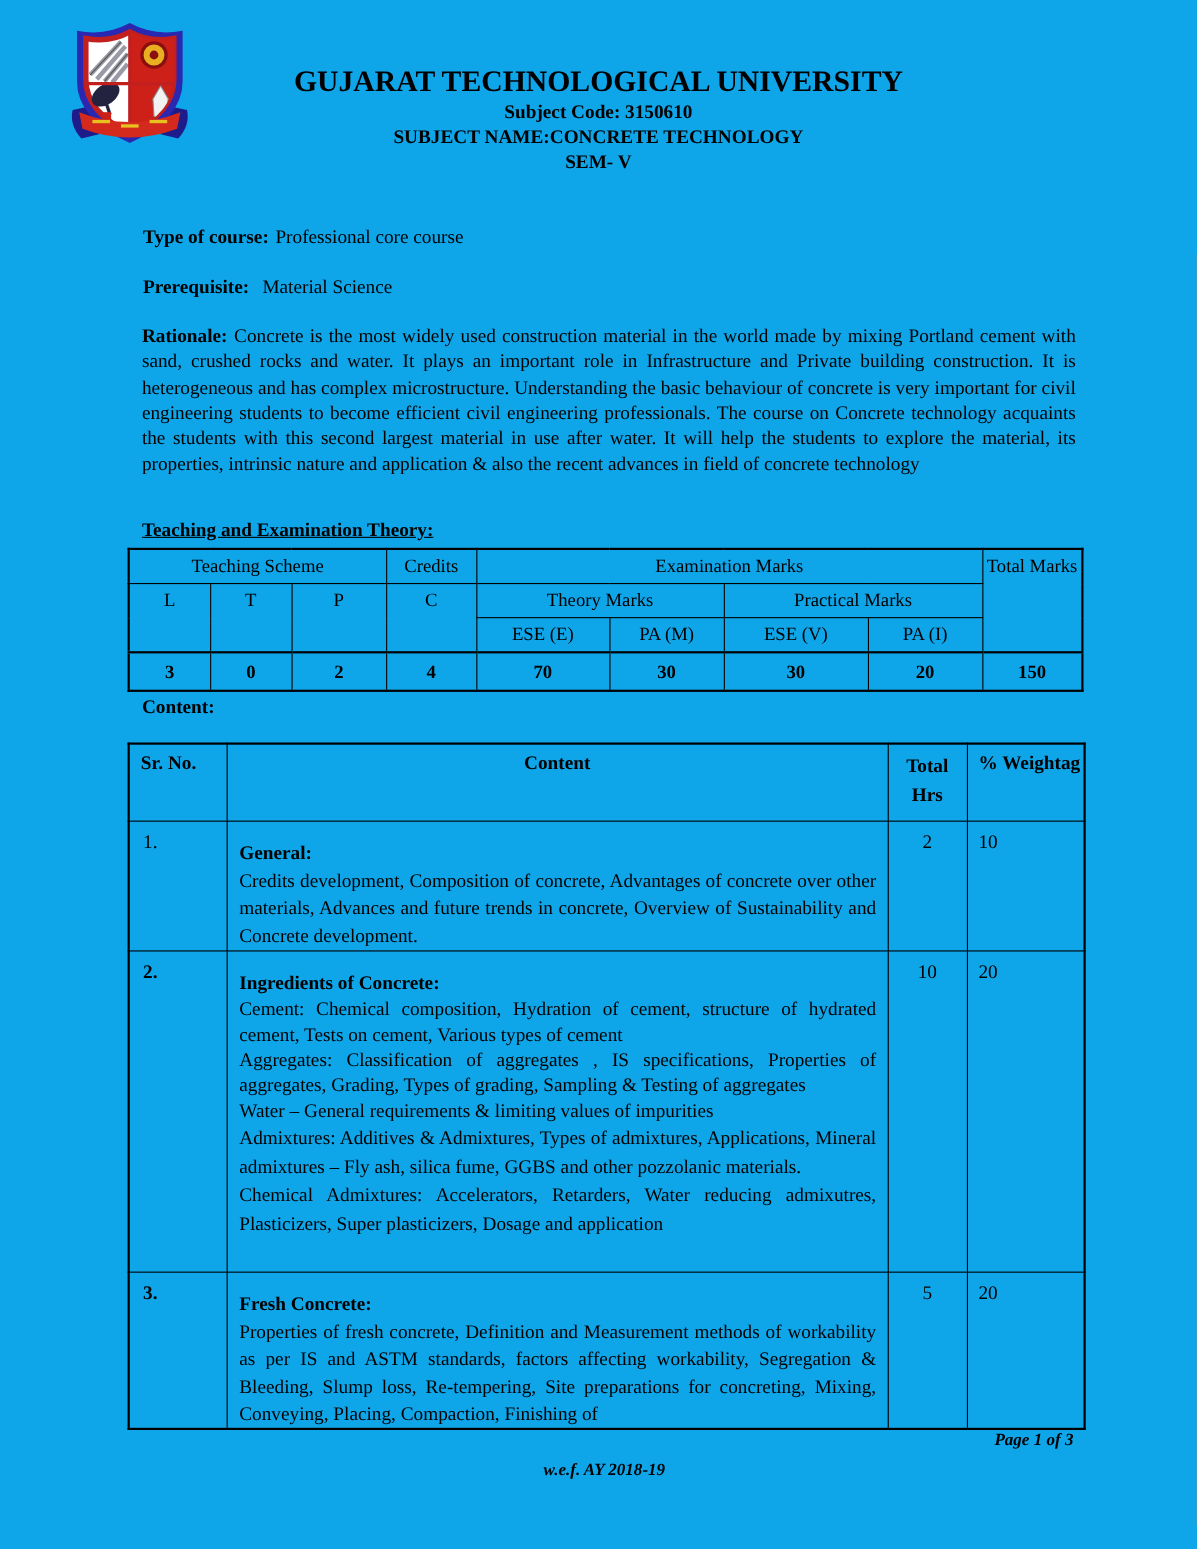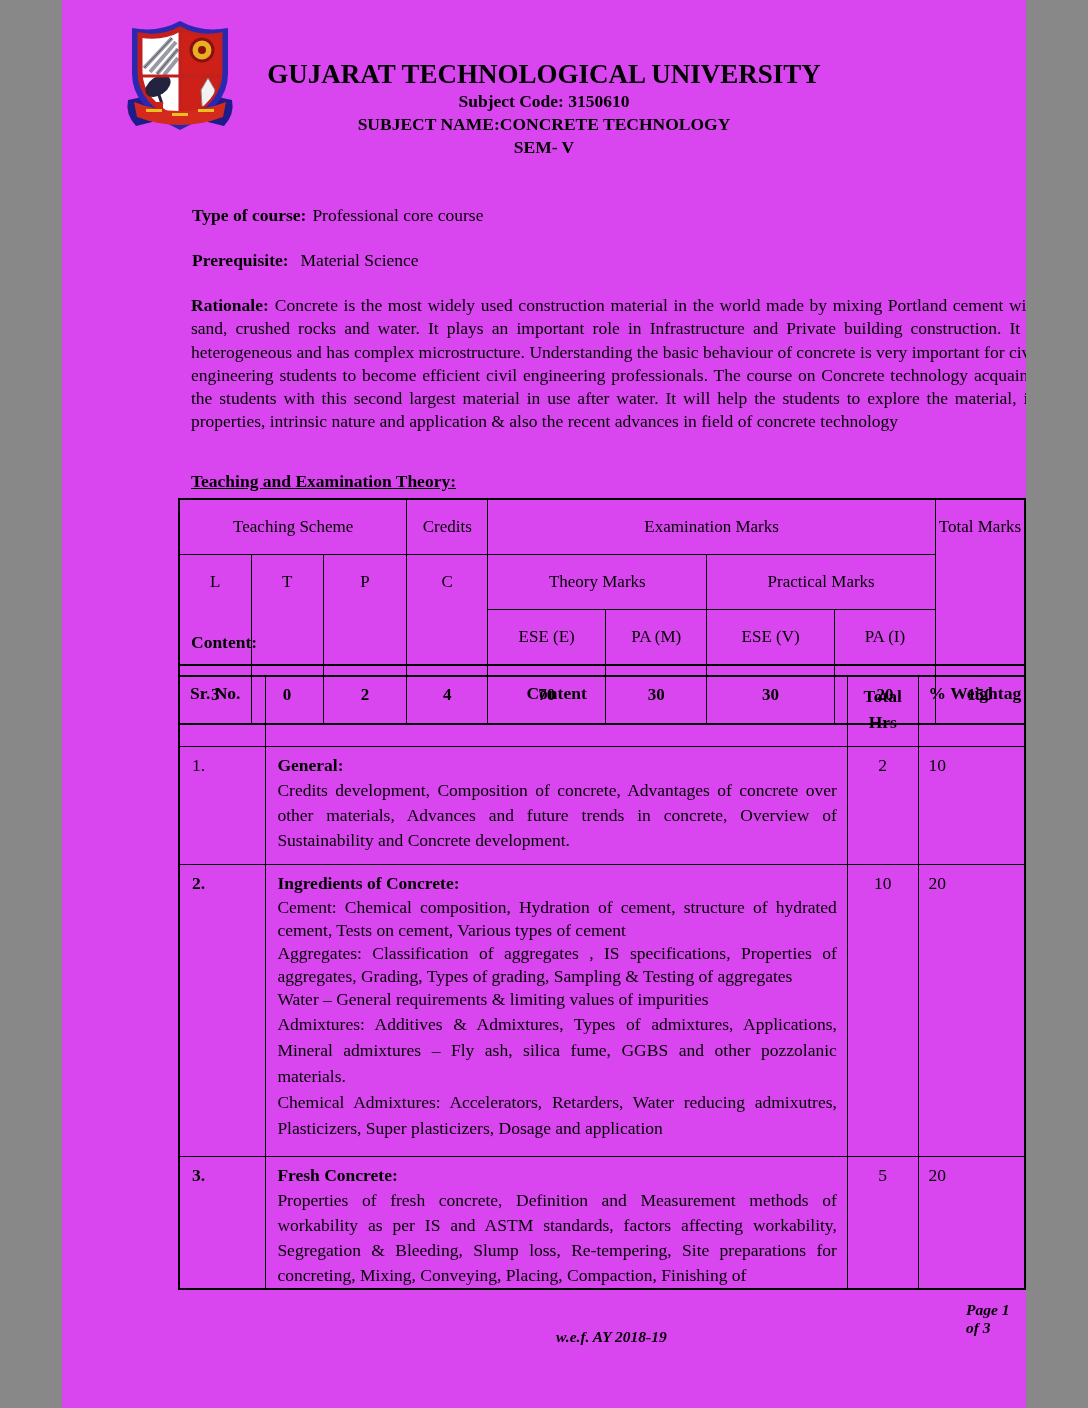--- a/index.html
+++ b/index.html
@@ -1,18 +1,18 @@
 <!DOCTYPE html>
 <html><head>
 <meta charset="utf-8">
 <style>
   html,body { margin:0; padding:0; background:#888; }
   .page {
-    position:relative; width:964px; height:1408px; margin:0 auto;
-    background:#d946ef; font-family:"Liberation Serif", serif; color:#000;
+    position:relative; width:1088px; height:1408px; margin:0 auto;
+    background:#0ea5e9; font-family:"Liberation Serif", serif; color:#000;
     overflow:hidden;
   }
   
   .logo { position:absolute; left:58px; top:16px; width:120px; height:122px; }
   .title-block { position:absolute; left:0; top:58px; width:100%; text-align:center; }
   .uni-name { font-size:27px; font-weight:bold; line-height:32px; }
   .title-sub { font-size:17.5px; font-weight:bold; line-height:23px; }
   
   .info-line { position:absolute; left:130px; font-size:17.5px; white-space:nowrap; }
   .info-type { top:205px;text-align:center; }
@@ -20,35 +20,35 @@
   .lbl { font-weight:bold; margin-right:6px; }
   .lbl-wide { font-weight:bold; margin-right:12px; }
   .rationale { position:absolute; left:129px; top:294px; width:849px; margin:0;
     font-size:17.5px; line-height:23.3px; text-align:justify; }
   
   .scheme-heading { position:absolute; left:129px; top:471px; font-size:17.5px;
     font-weight:bold; text-decoration:underline; }
   table.scheme { position:absolute; left:116px; top:498px; border-collapse:collapse;
     table-layout:fixed; border:2px solid #000; }
   table.scheme td { border:1px solid #000; text-align:center; font-size:17px;
-    padding:16px 2px; vertical-align:top; line-height:22px; overflow:hidden; }
+    padding:4px 2px; vertical-align:top; line-height:22px; overflow:hidden; }
   table.scheme tr.vals td { font-weight:bold; border-top:2px solid #000; line-height:25px; }
   td.total-marks { line-height:23px; }
   
   .content-heading { position:absolute; left:129px; top:632px; font-size:17.5px; font-weight:bold; }
   table.content-tbl { position:absolute; left:116px; top:675px; border-collapse:collapse;
     table-layout:fixed; border:2px solid #000; }
   table.content-tbl td { border:1px solid #000; vertical-align:top; font-size:17.5px; overflow:hidden;margin-top:48px; }
   td.h-sr { font-weight:bold; padding:6px 0 0 10px; }
   td.h-content { font-weight:bold; text-align:center; padding-top:6px; }
   td.h-hrs { font-weight:bold; text-align:center; padding-top:6px; line-height:26px; }
   td.h-wt { font-weight:bold; padding:6px 0 0 10px; white-space:nowrap; }
   td.c-sr { padding:8px 0 0 12px; }
   td.c-sr.bold { font-weight:bold; }
-  td.c-body { padding:6px 10px 0 11px; }
+  td.c-body { padding:16px 10px 0 11px; }
   td.c-hrs { text-align:center; padding-top:8px; }
   td.c-wt { padding:8px 0 0 10px; }
   .cell-title { font-weight:bold; line-height:25px; }
   td.c-body p { margin:0; text-align:justify; line-height:25px; }
   td.c-body p.lh-tight { line-height:23px; }
   td.c-body p.lh-wide { line-height:26px; }
   
   .footer-page { position:absolute; left:904px; top:1301px; font-size:15.5px;
     font-weight:bold; font-style:italic; }
   .footer-wef { position:absolute; left:494px; top:1328px; font-size:15.5px;

